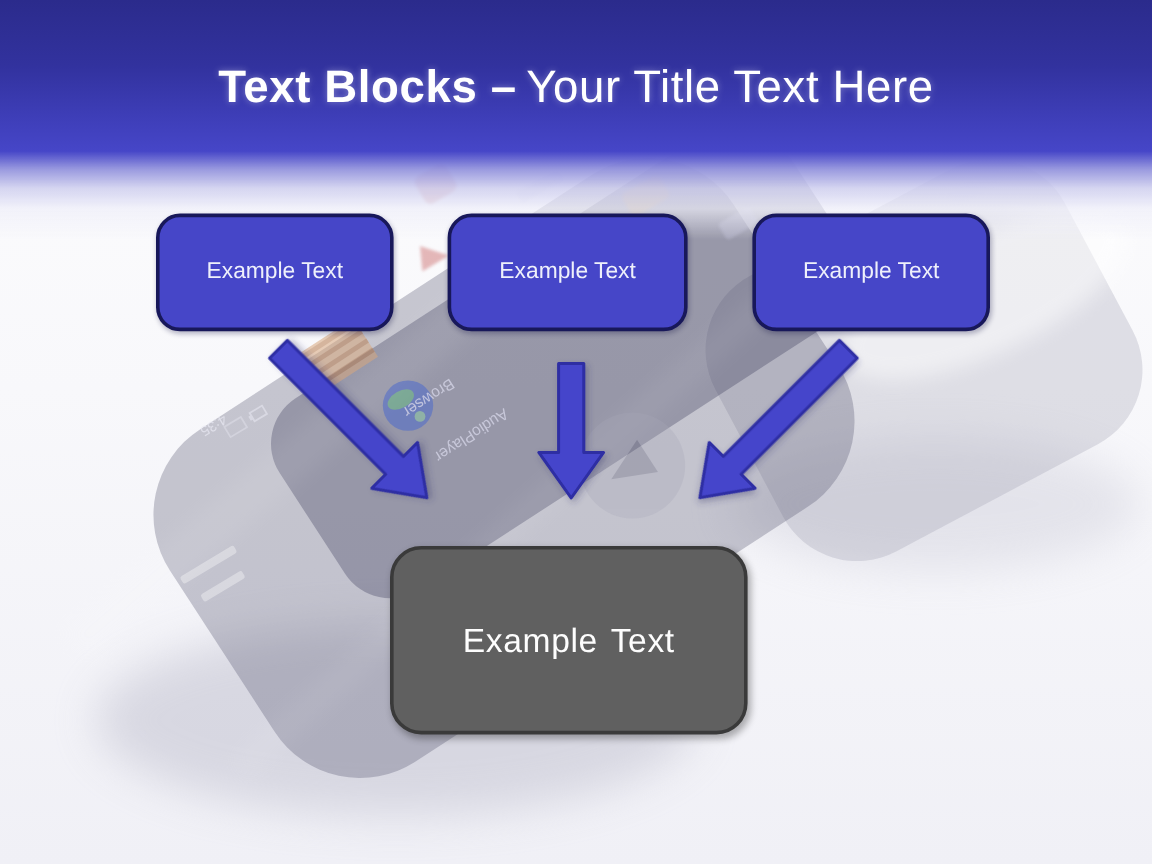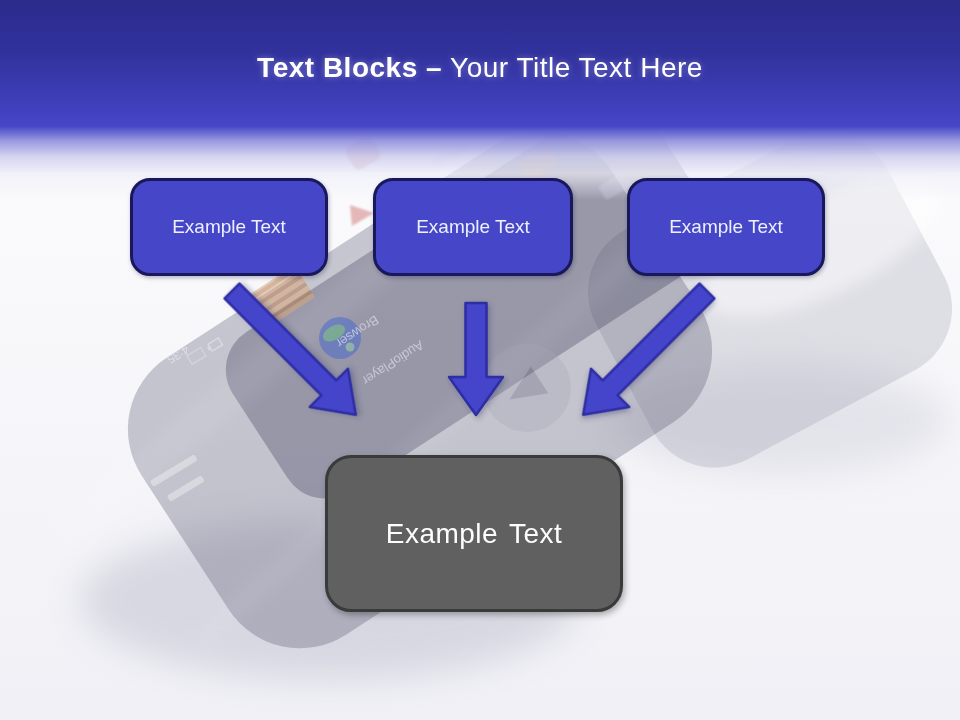--- a/index.html
+++ b/index.html
@@ -18,21 +18,21 @@
       #4040bc 105px,
       var(--header-bottom,#4646c8) 126px,
       rgba(148,148,221,0.95) 141px,
       rgba(206,206,238,0.85) 157px,
       rgba(238,238,249,0.70) 174px,
       rgba(248,248,253,0) 200px);
   }
   .title {
     position:absolute; left:0; top:52px; width:960px; margin:0;
     text-align:center; color:var(--title-color,#ffffff);
-    font-size:28px; font-weight:400; letter-spacing:0.5px;
+    font-size:38px; font-weight:400; letter-spacing:0.5px;
     text-shadow:0 0 6px rgba(255,255,255,0.35);
   }
   .title .bold { font-weight:700; }
   .title .reg  { font-weight:400; margin-left:8px; }
   .block {
     position:absolute; top:178px; height:98px;
     background:var(--block-fill,#4646c8);
     border:3px solid var(--block-border,#18185a);
     border-radius:20px; box-sizing:border-box;
     display:flex; align-items:center; justify-content:center;

